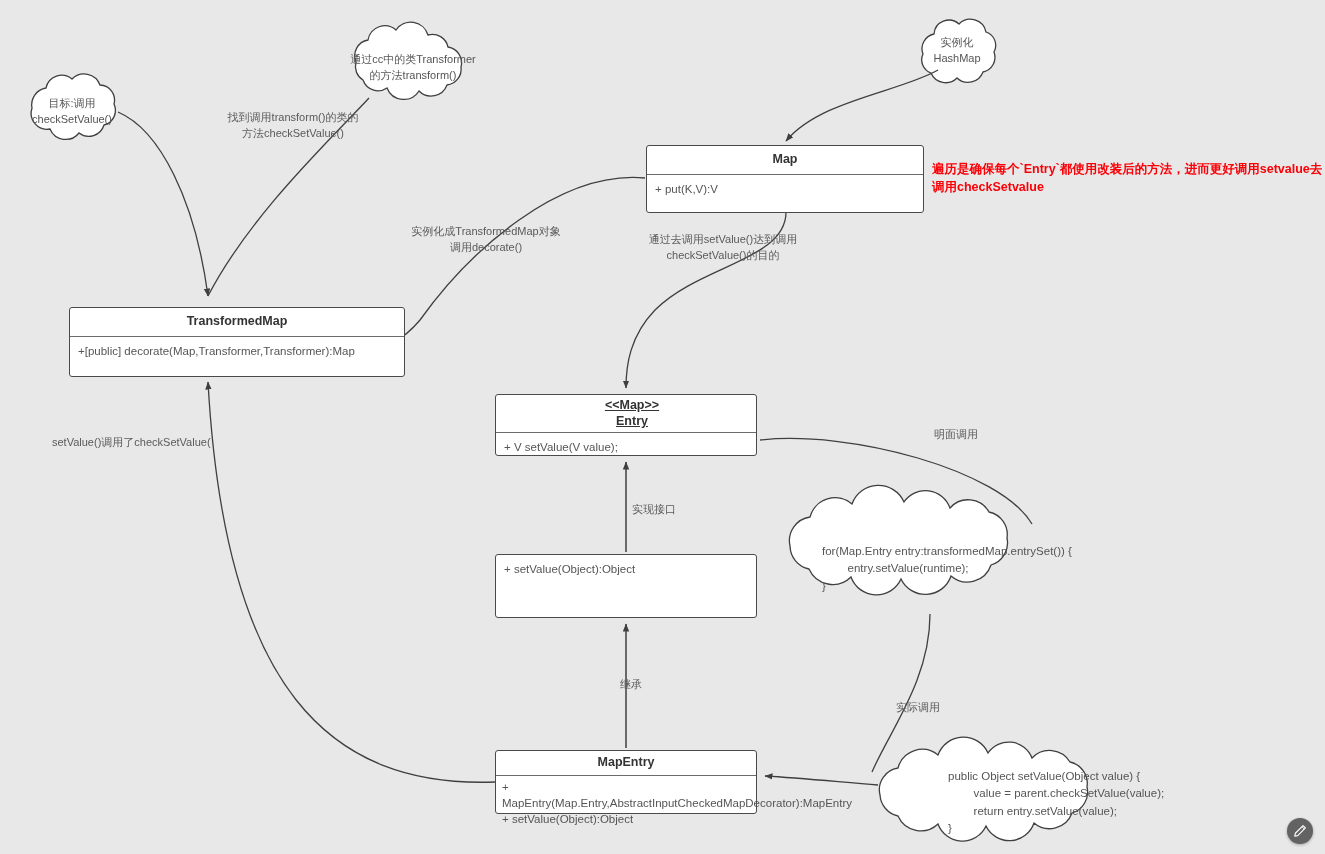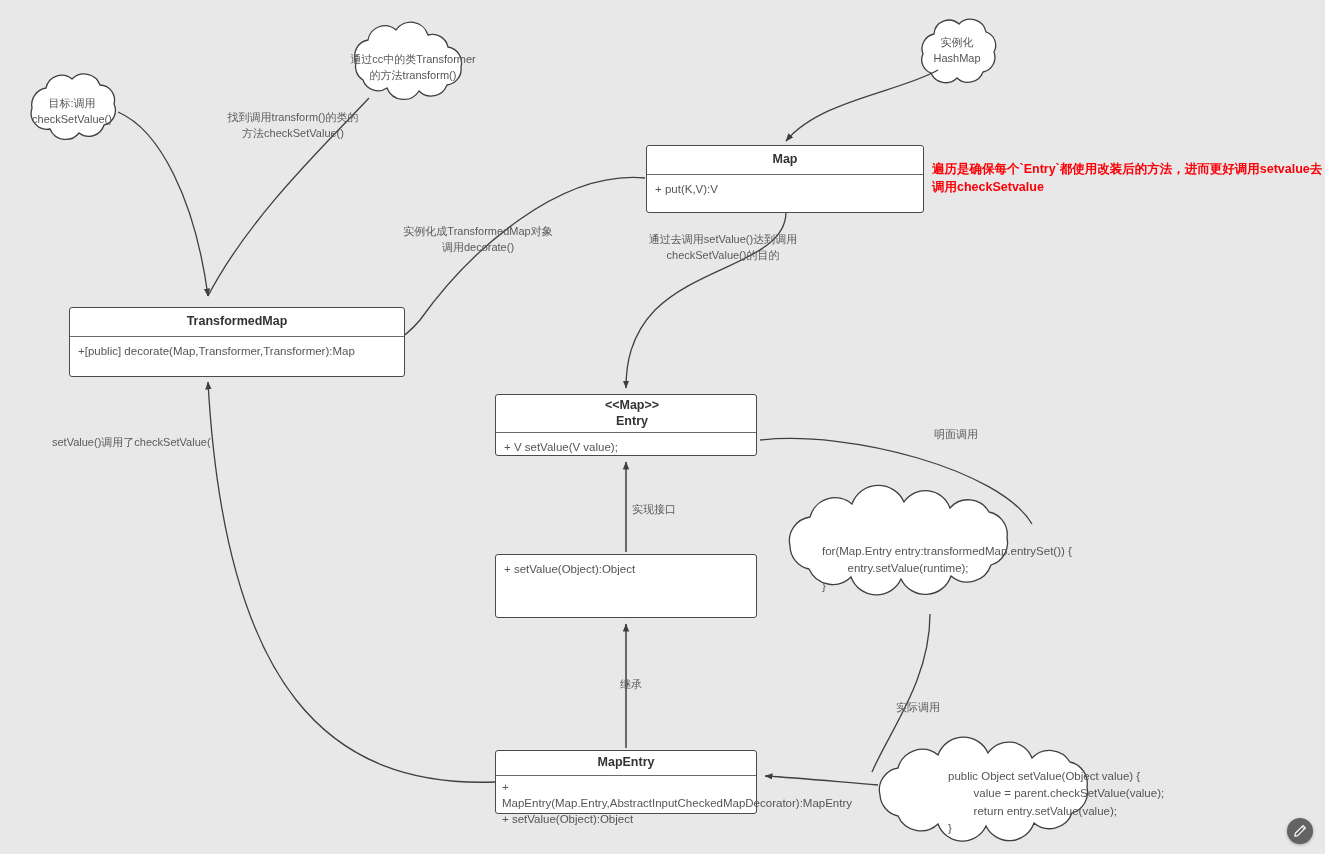--- a/index.html
+++ b/index.html
@@ -210,21 +210,21 @@
   </div>
 
   <div class="uml-box" style="left:69px; top:307px; width:336px; height:70px;">
     <div class="uml-title">TransformedMap</div>
     <div class="uml-body">
       <div>+[public] decorate(Map,Transformer,Transformer):Map</div>
     </div>
   </div>
 
   <div class="uml-box" style="left:495px; top:394px; width:262px; height:62px;">
-    <div class="uml-title" style="padding:3px 4px 3px 16px;">&lt;&lt;Map&gt;&gt;
+    <div class="uml-title" style="padding:3px 4px 3px 16px;text-decoration:underline;">&lt;&lt;Map&gt;&gt;
 Entry</div>
     <div class="uml-body">
       <div>+ V setValue(V value);</div>
     </div>
   </div>
 
   <div class="uml-box" style="left:495px; top:554px; width:262px; height:64px;">
     <div class="uml-body">
       <div>+ setValue(Object):Object</div>
     </div>
@@ -252,21 +252,21 @@
 }</div>
 
   <div class="cloud-code" style="left:948px; top:768px; width:330px;">public Object setValue(Object value) {
         value = parent.checkSetValue(value);
         return entry.setValue(value);
 }</div>
 
   <div class="edge-label" style="left:198px; top:110px; width:190px;">找到调用transform()的类的
 方法checkSetValue()</div>
 
-  <div class="edge-label" style="left:388px; top:224px; width:180px;">实例化成TransformedMap对象
+  <div class="edge-label" style="left:396px; top:224px; width:180px;">实例化成TransformedMap对象
 调用decorate()</div>
 
   <div class="edge-label" style="left:628px; top:232px; width:190px;">通过去调用setValue()达到调用
 checkSetValue()的目的</div>
 
   <div class="edge-label" style="left:52px; top:435px; width:200px; text-align:left;">setValue()调用了checkSetValue(</div>
 
   <div class="edge-label" style="left:632px; top:502px; width:60px; text-align:left;">实现接口</div>
 
   <div class="edge-label" style="left:620px; top:677px; width:60px; text-align:left;">继承</div>

